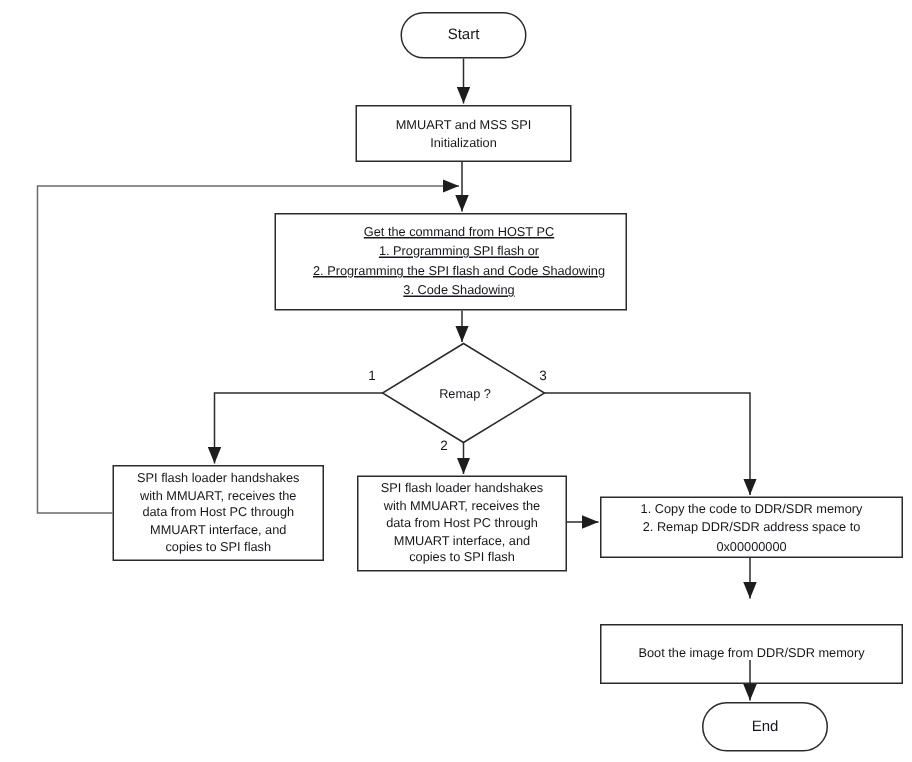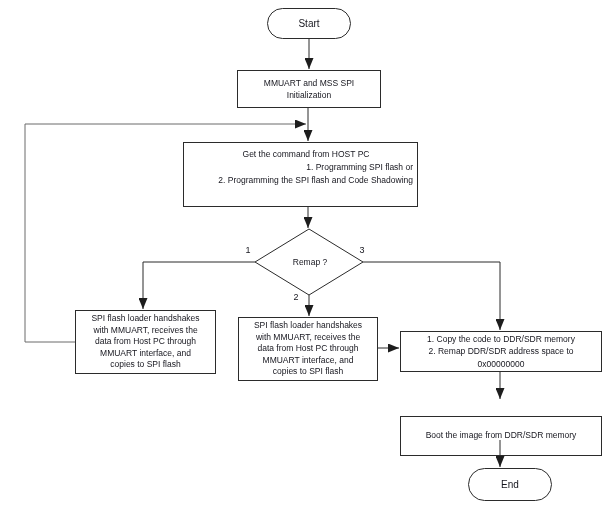--- a/index.html
+++ b/index.html
@@ -8,23 +8,23 @@
     font-family:"Liberation Sans",sans-serif;color:#16161e;overflow:hidden;
   }
   .node{
     position:absolute;box-sizing:border-box;background:#ffffff;
     border:1px solid #2b2b2b;z-index:1;
     display:flex;flex-direction:column;align-items:center;justify-content:center;
     font-size:8.5px;line-height:11.6px;text-align:center;
   }
   .oval{border-radius:17px;font-size:10px;}
   .node .ln{width:100%;}
-  #node-command{align-items:stretch;justify-content:flex-start;padding:5px 4px 0 15px;line-height:13px;}
+  #node-command{align-items:stretch;justify-content:flex-start;padding:5px 4px 0 15px;line-height:13px;text-decoration:underline;}
   #node-command .cmd-title{text-align:center;}
-  #node-command .cmd-item{text-align:right;}
+  #node-command .cmd-item{text-align:center;}
   #node-ddr{line-height:12.5px;}
   .float-label{
     position:absolute;z-index:3;font-size:9px;line-height:10px;
     color:#16161e;text-align:center;
   }
   #svg-overlay{position:absolute;left:0;top:0;z-index:2;pointer-events:none;}
   #choice-label{width:108px;left:256px;top:257px;font-size:8.5px;}
 </style>
 </head>
 <body>
@@ -67,20 +67,21 @@
   </div>
 
   <div class="node oval" id="node-start" style="left:267px;top:8px;width:84px;height:31px;">
     <div class="ln">Start</div>
   </div>
 
   <div class="node" id="node-command" style="left:183px;top:142px;width:235px;height:65px;">
     <div class="cmd-title">Get the command from HOST PC</div>
     <div class="cmd-item">1. Programming SPI flash or</div>
     <div class="cmd-item">2. Programming the SPI flash and Code Shadowing</div>
+    <div class="cmd-item">3. Code Shadowing</div>
   </div>
 
   <div class="float-label" id="choice-label">Remap ?</div>
 
   <div class="float-label" style="left:242px;top:245px;width:12px;">1</div>
   <div class="float-label" style="left:290px;top:292px;width:12px;">2</div>
   <div class="float-label" style="left:356px;top:245px;width:12px;">3</div>
 
   <div class="node" id="node-spi-left" style="left:75px;top:310px;width:141px;height:64px;">
     <div class="ln">SPI flash loader handshakes</div>

